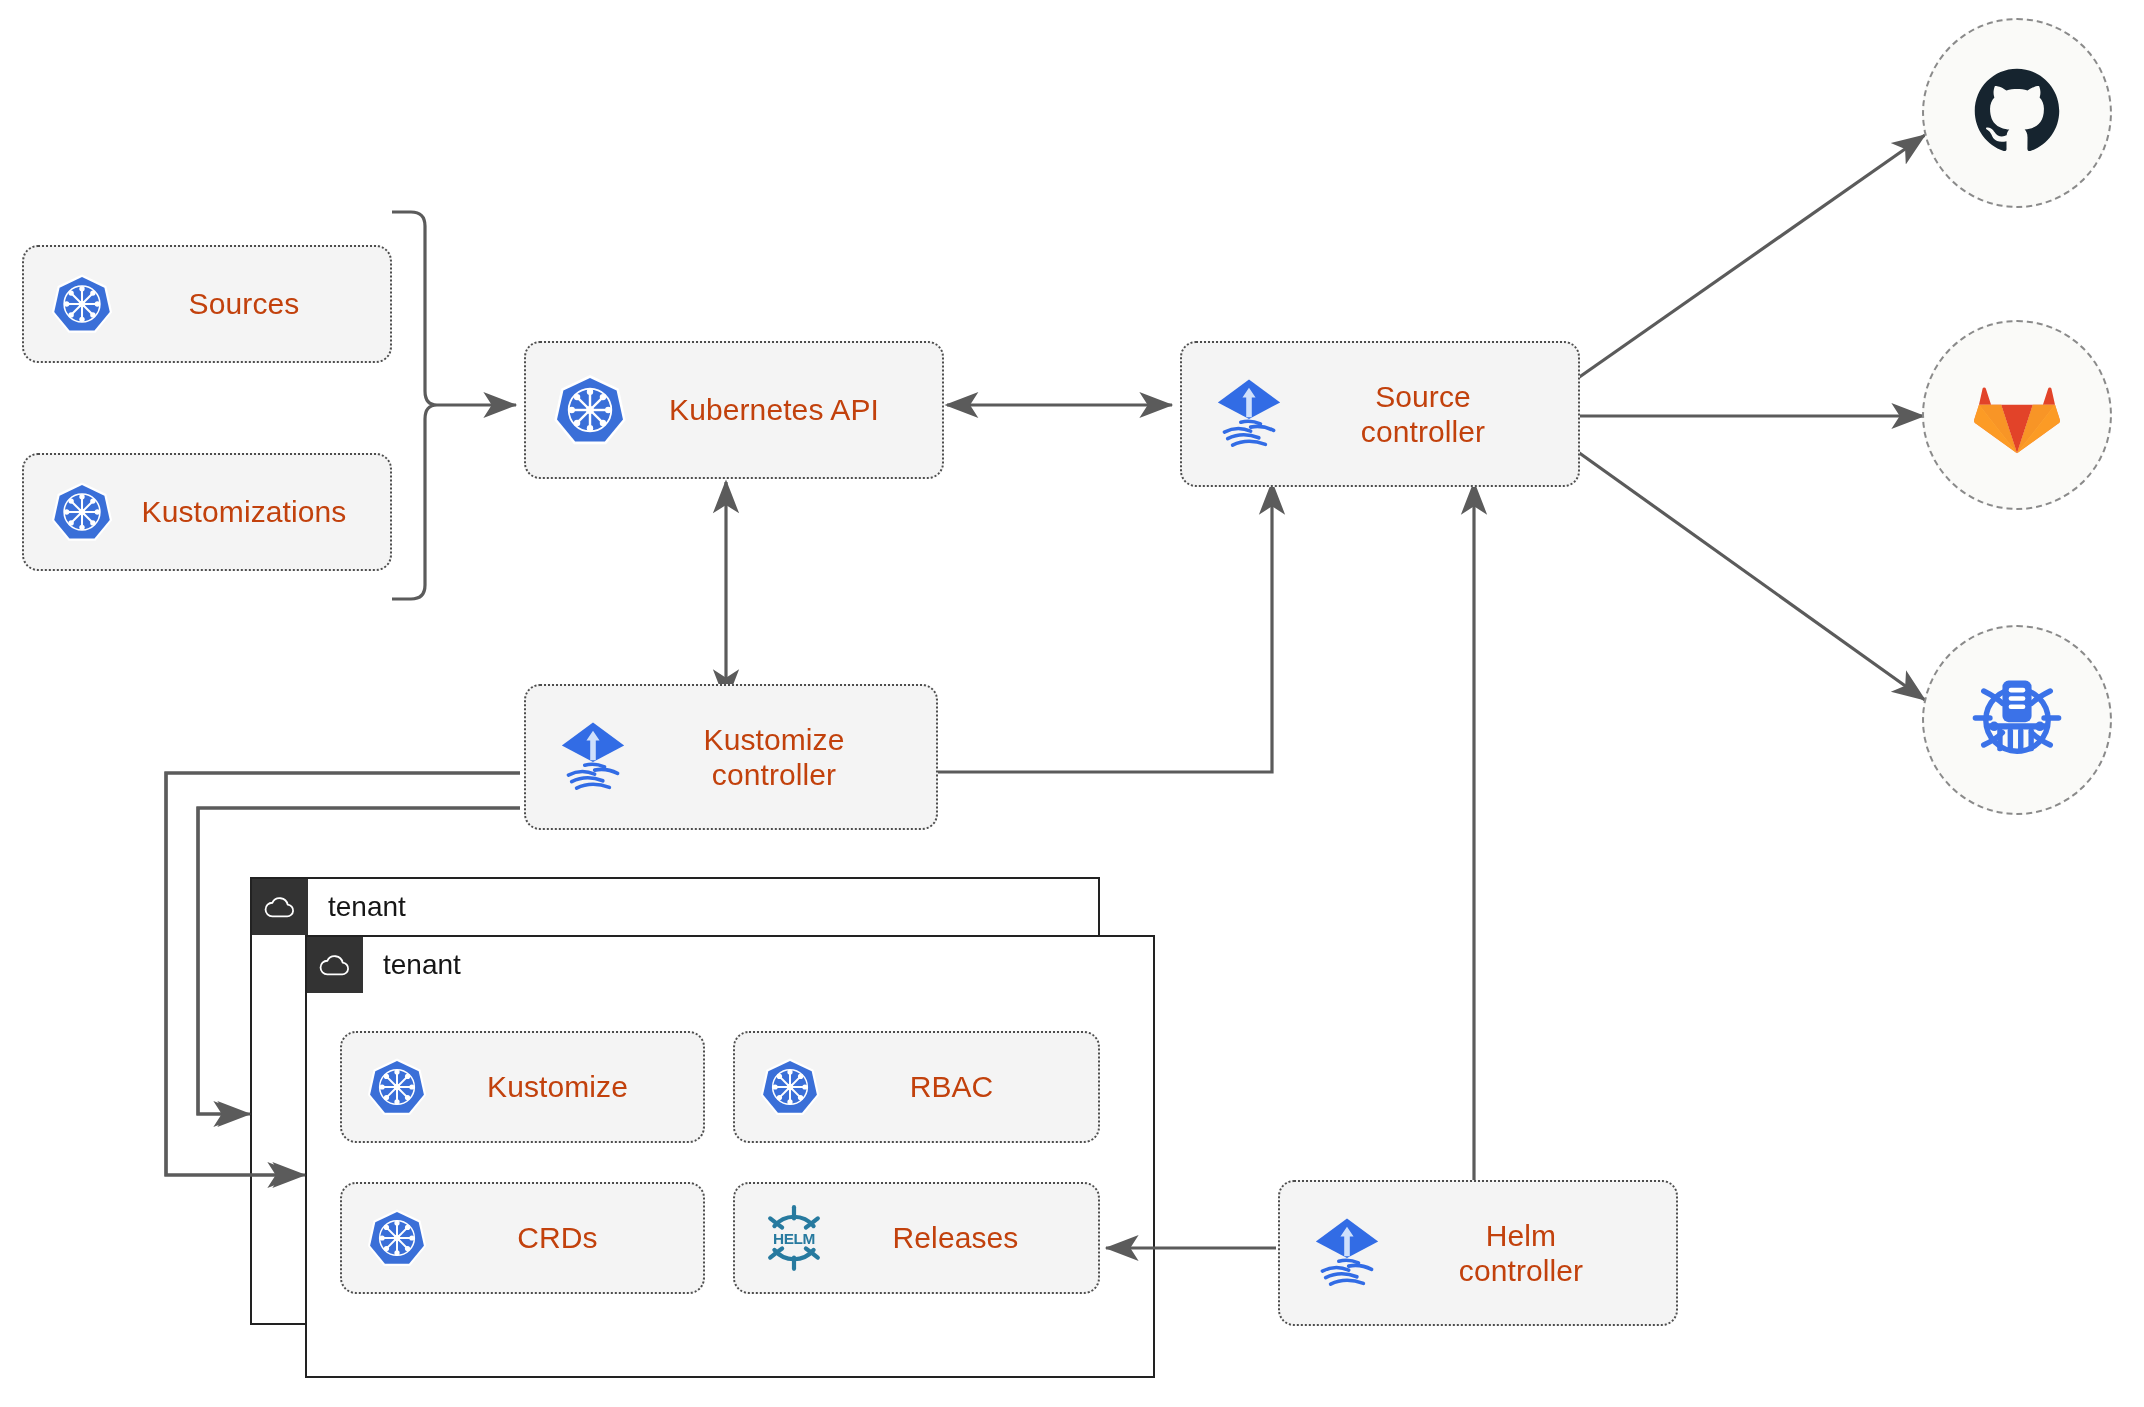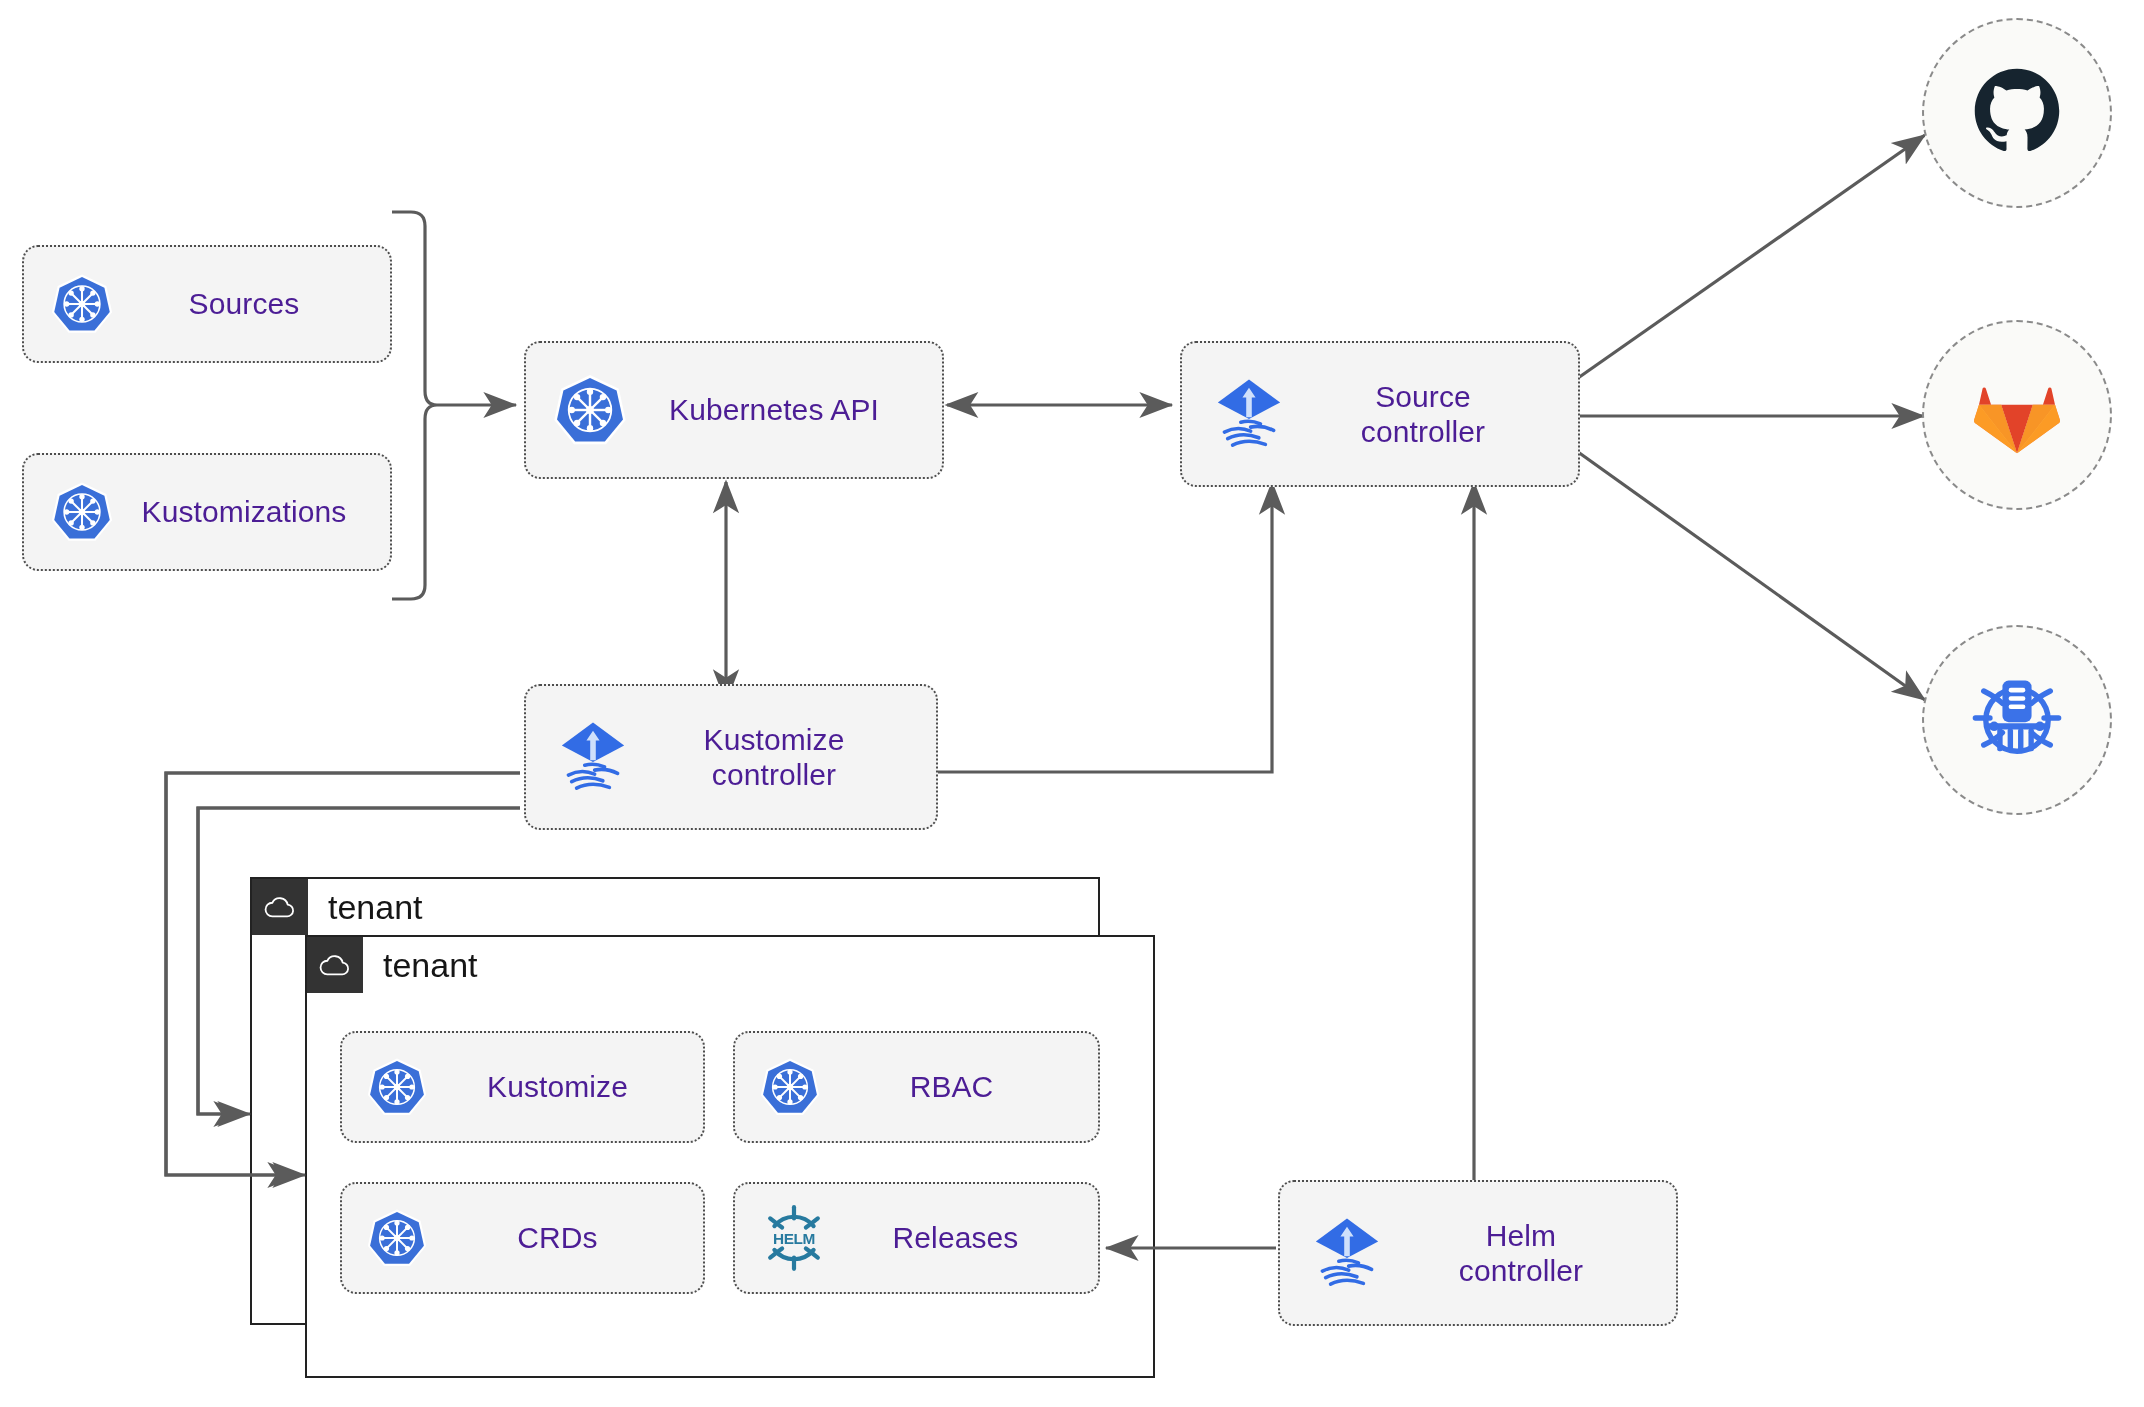--- a/index.html
+++ b/index.html
@@ -20,21 +20,21 @@
     position:absolute;
     background:#f4f4f4;
     border:2.5px dotted #4d4d4d;
     border-radius:16px;
     box-sizing:border-box;
     display:flex;
     align-items:center;
     z-index:5;
   }
   .node .label{
-    color:#4c1d95;
+    color:#c2410c;
     font-size:30px;
     line-height:1.18;
     text-align:center;
     flex:1 1 auto;
     white-space:pre-line;
     letter-spacing:.1px;
   }
   .node .ico{
     flex:0 0 auto;
     display:flex;
@@ -68,21 +68,21 @@
     align-items:center;
   }
   .tenant-badge{
     width:56px;height:56px;
     background:#333333;
     display:flex;align-items:center;justify-content:center;
     flex:0 0 auto;
   }
   .tenant-title{
     color:#161616;
-    font-size:34px;
+    font-size:28px;
     padding-left:20px;
     white-space:nowrap;
   }
   
   .edges{
     position:absolute;top:0;left:0;
     width:2144px;height:1407px;
     pointer-events:none;
   }
   #edges-back{z-index:1;}

